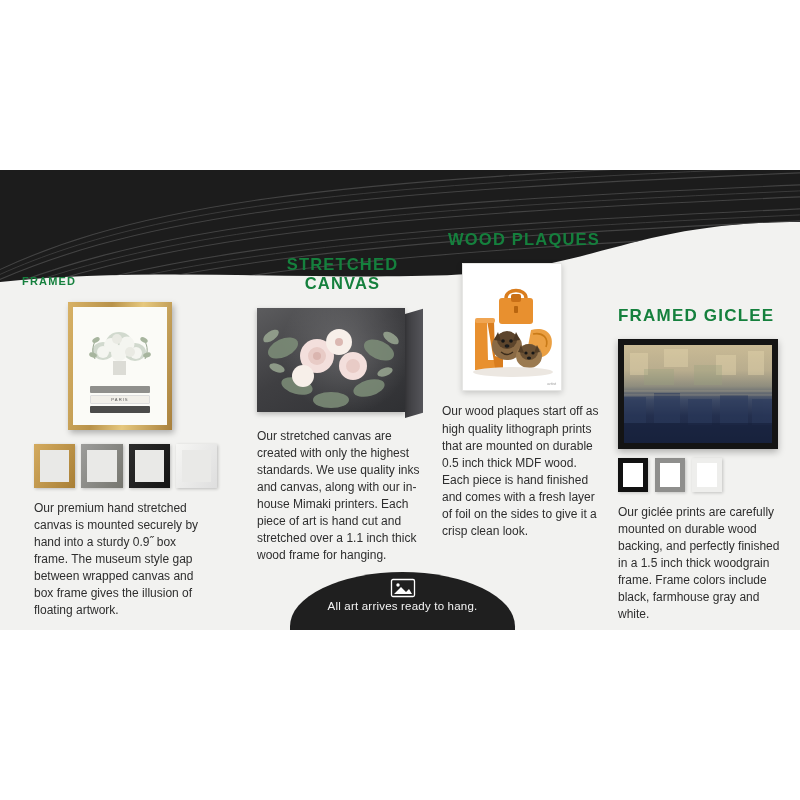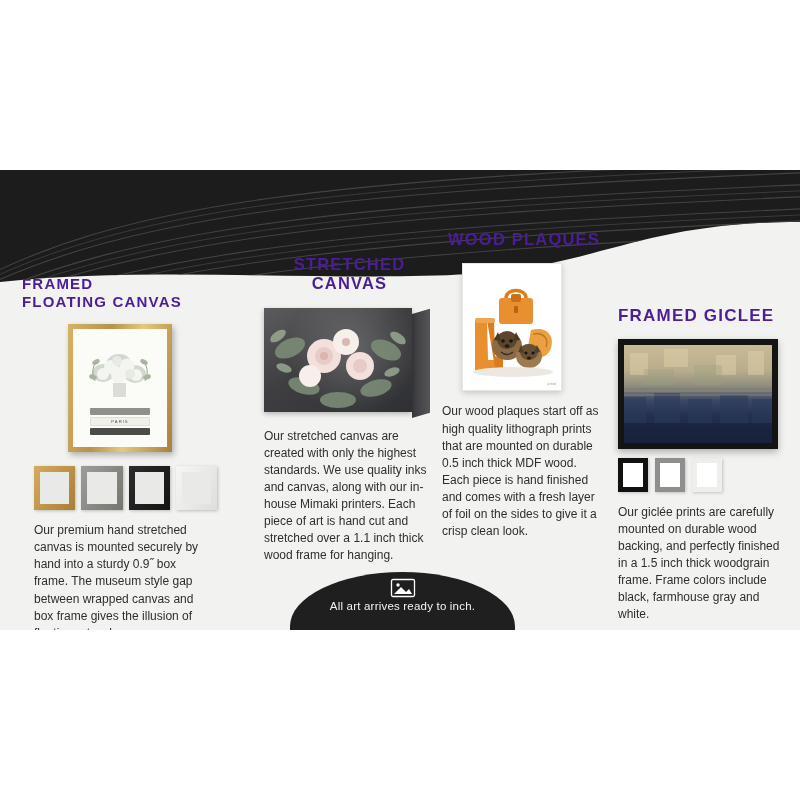--- a/index.html
+++ b/index.html
@@ -68,34 +68,34 @@
   }
 
   
   .col {
     position: absolute;
     box-sizing: border-box;
   }
   .col-title {
     font-family: "Liberation Sans", sans-serif;
     font-weight: bold;
-    color: #4c1d95;
+    color: #15803d;
     letter-spacing: 1.2px;
     line-height: 1.18;
     text-transform: uppercase;
   }
   .col-body {
     font-size: 12px;
     line-height: 1.42;
     color: #2e2e2e;
   }
 
   
   #col1 { left: 22px; top: 105px; width: 195px; }
-  #col1 .col-title { font-size: 15px; }
+  #col1 .col-title { font-size: 11px; }
   .art1-wrap {
     position: relative;
     width: 104px;
     height: 128px;
     margin: 14px 0 0 46px;
   }
   .frame-gold {
     position: absolute;
     inset: 0;
     background: linear-gradient(100deg,#d8b266 0%,#b8924a 35%,#e6c87e 60%,#a8803c 100%);
@@ -144,21 +144,21 @@
     padding: 6px;
     box-shadow: 1px 1px 3px rgba(0,0,0,.22);
   }
   .swatch .sw-inner {
     width: 100%; height: 100%;
     background: #e9e9e7;
   }
   #col1 .col-body { margin: 12px 0 0 12px; width: 172px; }
 
   
-  #col2 { left: 262px; top: 85px; width: 175px; }
+  #col2 { left: 255px; top: 85px; width: 175px; }
   #col2 .col-title { font-size: 16.5px; text-align: center; }
   .art2-wrap {
     position: relative;
     width: 168px;
     height: 108px;
     margin: 14px 0 0 2px;
   }
   .canvas-face {
     position: absolute;
     left: 0; top: 0;
@@ -262,21 +262,20 @@
           <path d="M-40,124 C125,36 335,16 820,-4"></path>
           <path d="M-40,140 C145,60 355,40 820,20"></path>
           <path d="M-40,156 C165,84 375,64 820,44"></path>
         </g>
       </svg>
     </div>
 
     <div class="col" id="col1">
       <div class="col-title">
         <span>FRAMED</span><br>
-        <span>FLOATING CANVAS</span>
       </div>
 
       <div class="art1-wrap">
         <div class="frame-gold">
           <div class="inner">
             <svg class="bouquet" viewBox="0 0 66 52">
               <g fill="#cfd8cc" opacity="0.95">
                 <ellipse cx="16" cy="26" rx="11" ry="9"></ellipse>
                 <ellipse cx="48" cy="27" rx="11" ry="9"></ellipse>
                 <ellipse cx="32" cy="18" rx="13" ry="11"></ellipse>
@@ -471,17 +470,17 @@
 
       <div class="col-body">Our giclée prints are carefully mounted on durable wood backing, and perfectly finished in a 1.5 inch thick woodgrain frame. Frame colors include black, farmhouse gray and white.</div>
     </div>
 
     <div class="ribbon">
       <svg class="ribbon-icon" viewBox="0 0 26 20">
         <rect x="1.5" y="1.5" width="23" height="17" rx="1.5" fill="none" stroke="#ffffff" stroke-width="1.3"></rect>
         <circle cx="8" cy="7" r="1.7" fill="#ffffff"></circle>
         <path d="M4,16 L11,9 L16,14 L19,11 L22,16 Z" fill="#ffffff"></path>
       </svg>
-      <div class="ribbon-text">All art arrives ready to inch.</div>
+      <div class="ribbon-text">All art arrives ready to hang.</div>
     </div>
 
   </div>
 </div>
 
 </body></html>

